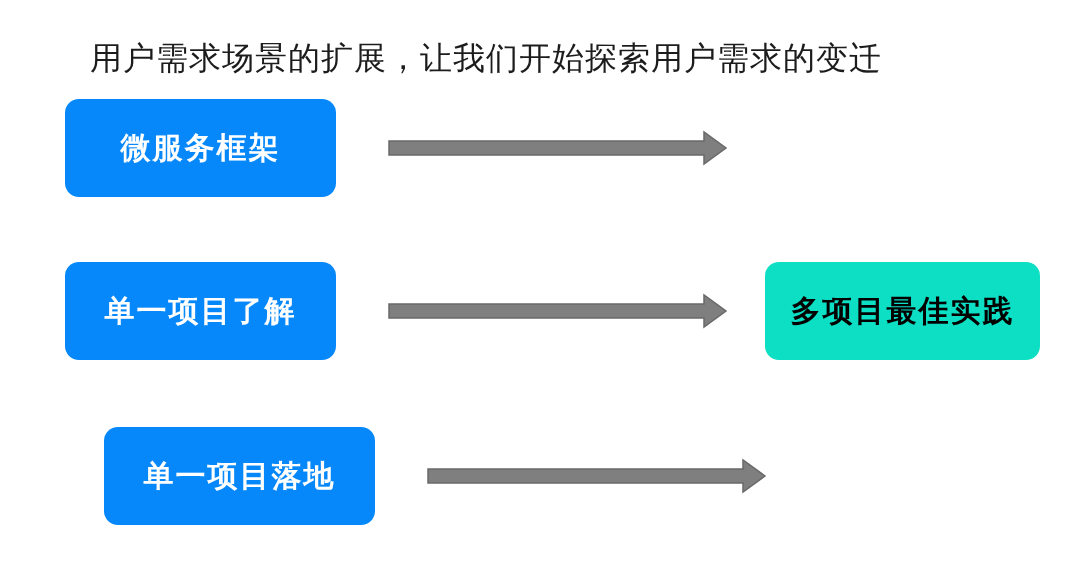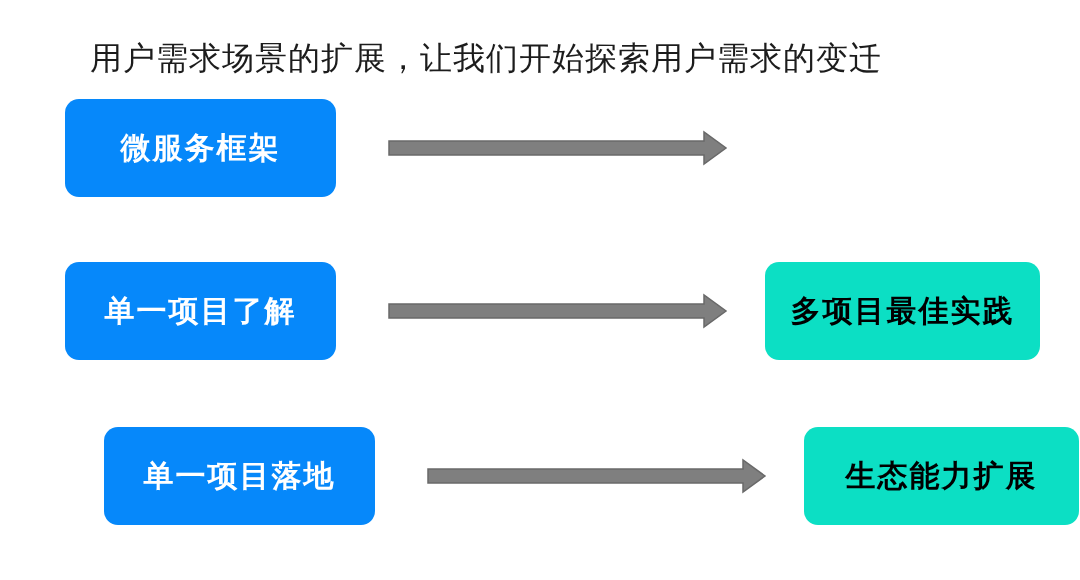--- a/index.html
+++ b/index.html
@@ -94,16 +94,15 @@
       <path d="M1,11 L316,11 L316,2 L338,18 L316,34 L316,25 L1,25 Z"></path>
     </svg>
     <div class="node tgt">多项目最佳实践</div>
   </div>
 
   <div class="row row3">
     <div class="node src">单一项目落地</div>
     <svg class="arrow" viewBox="0 0 340 36" xmlns="http://www.w3.org/2000/svg">
       <path d="M1,11 L316,11 L316,2 L338,18 L316,34 L316,25 L1,25 Z"></path>
     </svg>
-    <div class="node tgt">生态能力扩展</div>
   </div>
 
 </div>
 
 </body></html>

